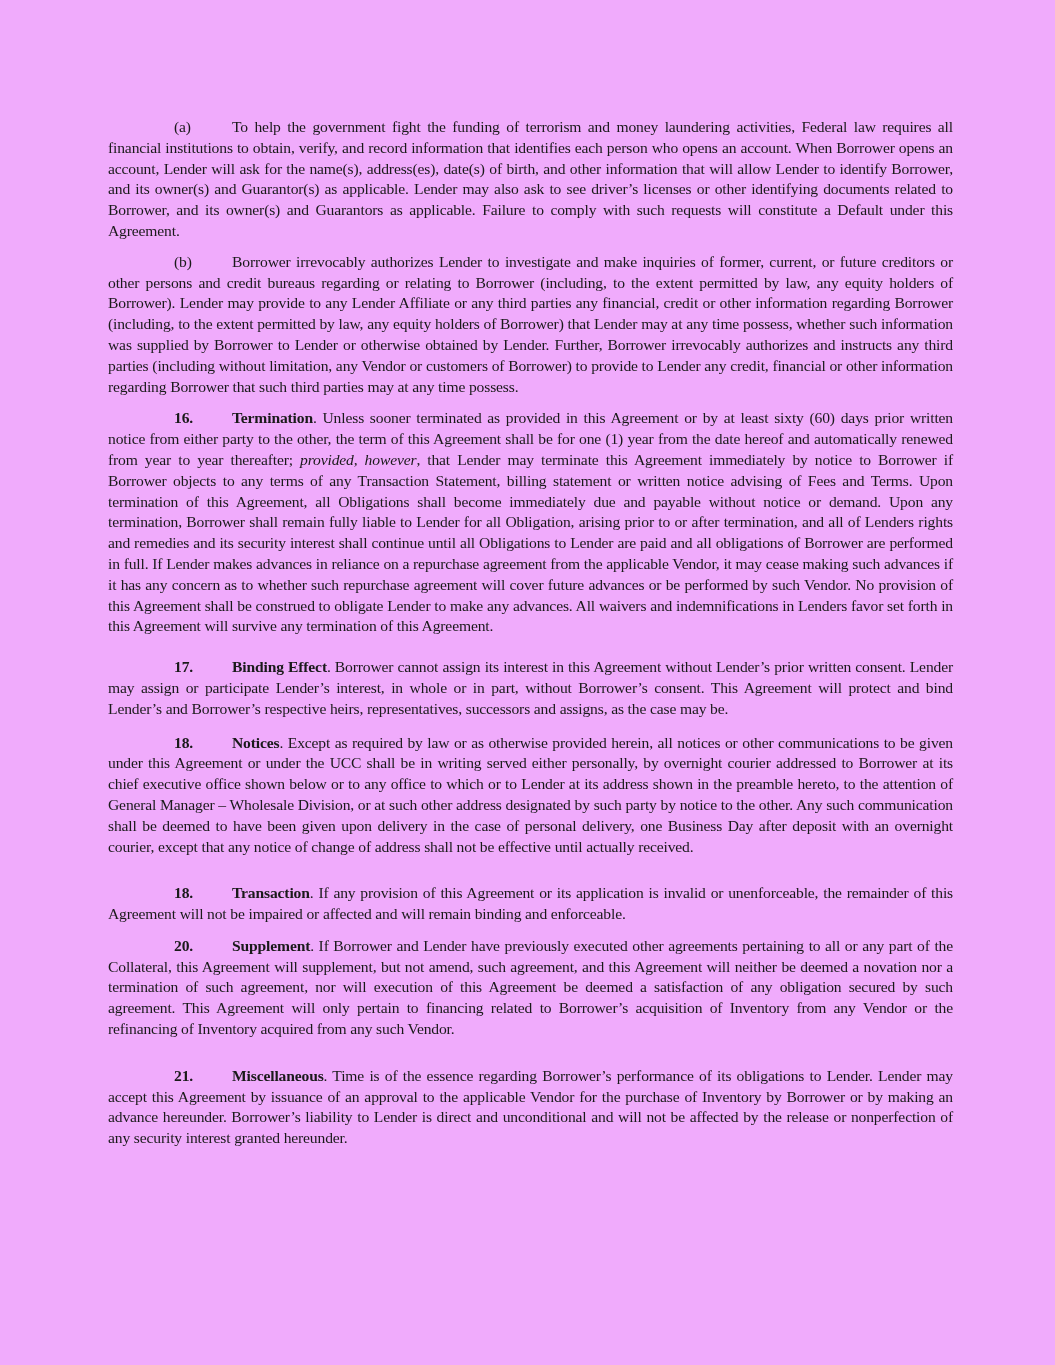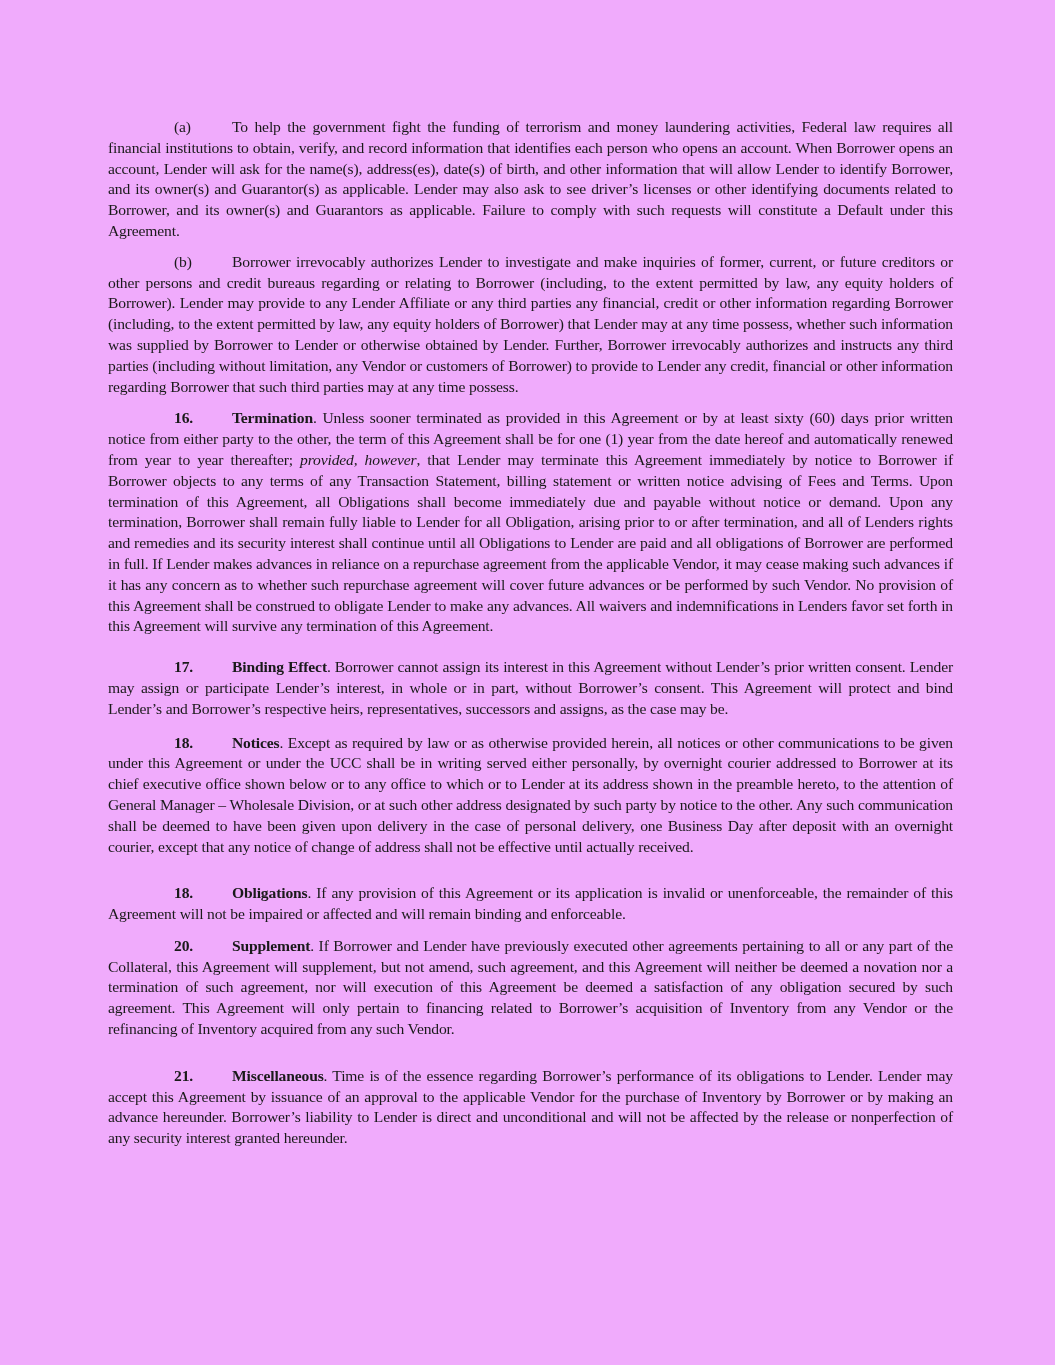--- a/index.html
+++ b/index.html
@@ -68,20 +68,20 @@
     <p class="para" id="p-a"><span class="num">(a)</span><span>To help the government fight the funding of terrorism and money laundering activities, Federal law requires all financial institutions to obtain, verify, and record information that identifies each person who opens an account. When Borrower opens an account, Lender will ask for the name(s), address(es), date(s) of birth, and other information that will allow Lender to identify Borrower, and its owner(s) and Guarantor(s) as applicable. Lender may also ask to see driver’s licenses or other identifying documents related to Borrower, and its owner(s) and Guarantors as applicable. Failure to comply with such requests will constitute a Default under this Agreement.</span></p>
 
     <p class="para" id="p-b"><span class="num">(b)</span><span>Borrower irrevocably authorizes Lender to investigate and make inquiries of former, current, or future creditors or other persons and credit bureaus regarding or relating to Borrower (including, to the extent permitted by law, any equity holders of Borrower). Lender may provide to any Lender Affiliate or any third parties any financial, credit or other information regarding Borrower (including, to the extent permitted by law, any equity holders of Borrower) that Lender may at any time possess, whether such information was supplied by Borrower to Lender or otherwise obtained by Lender. Further, Borrower irrevocably authorizes and instructs any third parties (including without limitation, any Vendor or customers of Borrower) to provide to Lender any credit, financial or other information regarding Borrower that such third parties may at any time possess.</span></p>
 
     <p class="para" id="p-16"><span class="num bold">16.</span><span class="heading">Termination</span><span>. Unless sooner terminated as provided in this Agreement or by at least sixty (60) days prior written notice from either party to the other, the term of this Agreement shall be for one (1) year from the date hereof and automatically renewed from year to year thereafter; </span><em>provided, however</em><span>, that Lender may terminate this Agreement immediately by notice to Borrower if Borrower objects to any terms of any Transaction Statement, billing statement or written notice advising of Fees and Terms. Upon termination of this Agreement, all Obligations shall become immediately due and payable without notice or demand. Upon any termination, Borrower shall remain fully liable to Lender for all Obligation, arising prior to or after termination, and all of Lenders rights and remedies and its security interest shall continue until all Obligations to Lender are paid and all obligations of Borrower are performed in full. If Lender makes advances in reliance on a repurchase agreement from the applicable Vendor, it may cease making such advances if it has any concern as to whether such repurchase agreement will cover future advances or be performed by such Vendor. No provision of this Agreement shall be construed to obligate Lender to make any advances. All waivers and indemnifications in Lenders favor set forth in this Agreement will survive any termination of this Agreement.</span></p>
 
     <p class="para" id="p-17"><span class="num bold">17.</span><span class="heading">Binding Effect</span><span>. Borrower cannot assign its interest in this Agreement without Lender’s prior written consent. Lender may assign or participate Lender’s interest, in whole or in part, without Borrower’s consent. This Agreement will protect and bind Lender’s and Borrower’s respective heirs, representatives, successors and assigns, as the case may be.</span></p>
 
     <p class="para" id="p-18"><span class="num bold">18.</span><span class="heading">Notices</span><span>. Except as required by law or as otherwise provided herein, all notices or other communications to be given under this Agreement or under the UCC shall be in writing served either personally, by overnight courier addressed to Borrower at its chief executive office shown below or to any office to which or to Lender at its address shown in the preamble hereto, to the attention of  General Manager – Wholesale Division, or at such other address designated by such party by notice to the other. Any such communication shall be deemed to have been given upon delivery in the case of personal delivery, one Business Day after deposit with an overnight courier, except that any notice of change of address shall not be effective until actually received.</span></p>
 
-    <p class="para" id="p-19"><span class="num bold">18.</span><span class="heading">Obligations</span><span>. If any provision of this Agreement or its application is invalid or unenforceable, the remainder of this Agreement will not be impaired or affected and will remain binding and enforceable.</span></p>
+    <p class="para" id="p-19"><span class="num bold">18.</span><span class="heading">Transaction</span><span>. If any provision of this Agreement or its application is invalid or unenforceable, the remainder of this Agreement will not be impaired or affected and will remain binding and enforceable.</span></p>
 
     <p class="para" id="p-20"><span class="num bold">20.</span><span class="heading">Supplement</span><span>. If Borrower and Lender have previously executed other agreements pertaining to all or any part of the Collateral, this Agreement will supplement, but not amend, such agreement, and this Agreement will neither be deemed a novation nor a termination of such agreement, nor will execution of this Agreement be deemed a satisfaction of any obligation secured by such agreement. This Agreement will only pertain to financing related to Borrower’s acquisition of Inventory from any Vendor or the refinancing of Inventory acquired from any such Vendor.</span></p>
 
     <p class="para" id="p-21"><span class="num bold">21.</span><span class="heading">Miscellaneous</span><span>. Time is of the essence regarding Borrower’s performance of its obligations to Lender. Lender may accept this Agreement by issuance of an approval to the applicable Vendor for the purchase of Inventory by Borrower or by making an advance hereunder. Borrower’s liability to Lender is direct and unconditional and will not be affected by the release or nonperfection of any security interest granted hereunder.</span></p>
 
   </div>
 </div>
 
 </body></html>

